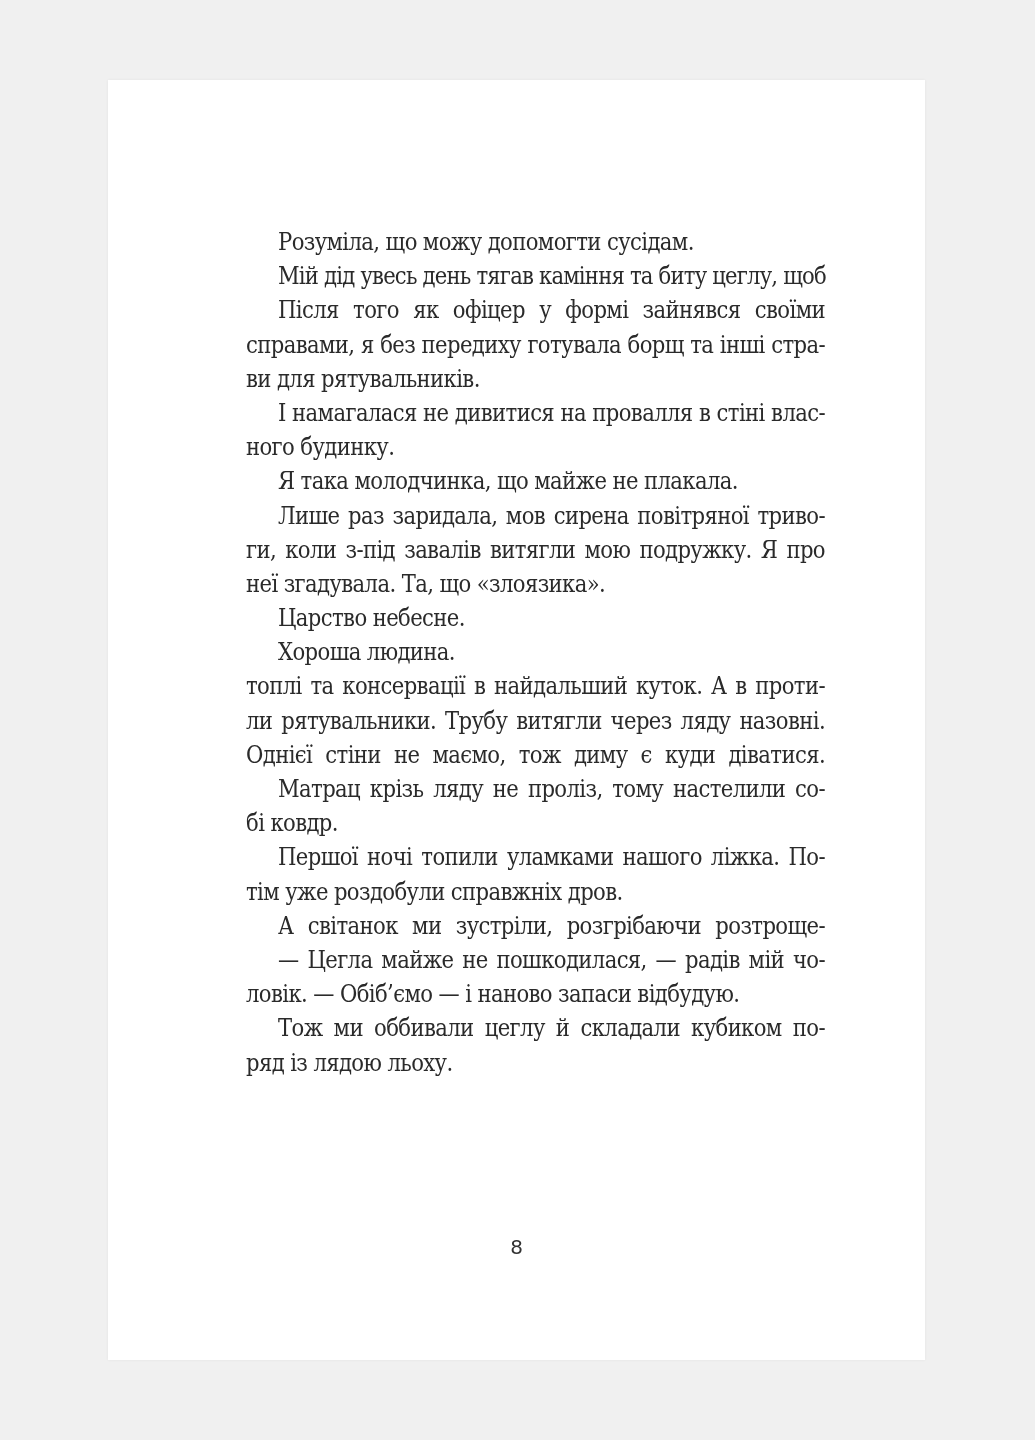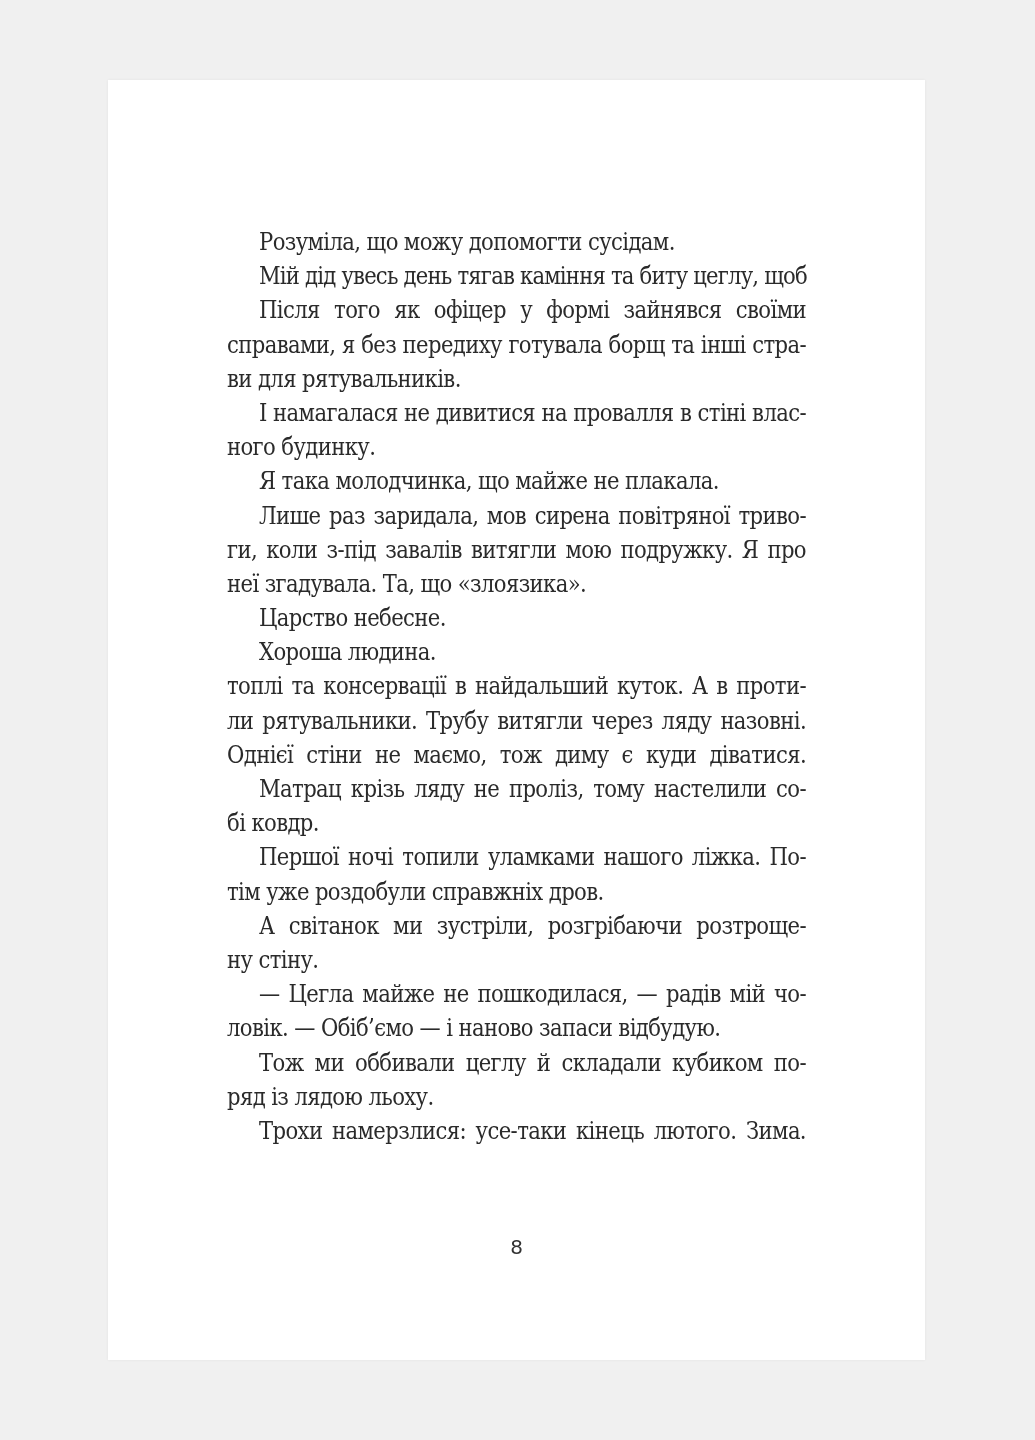--- a/index.html
+++ b/index.html
@@ -14,21 +14,21 @@
       position: absolute;
       left: 108px;
       top: 80px;
       width: 817px;
       height: 1280px;
       background: #ffffff;
       box-shadow: 0 0 3px rgba(0,0,0,0.06);
     }
     .text-block {
       position: absolute;
-      left: 119px;
+      left: 138px;
       top: 145px;
       width: 579px;
       font-family: "DejaVu Serif", "Liberation Serif", serif;
       font-size: 23.5px;
       line-height: 34.2px;
       color: #2a2a2a;
       letter-spacing: -0.6px;
       font-stretch: condensed;
     }
     .line {
@@ -75,21 +75,19 @@
       <span class="line indent last" style="white-space: nowrap;">Царство небесне.</span>
       <span class="line indent last" style="white-space: nowrap;">Хороша людина.</span>
       <span class="line" style="white-space: nowrap;">топлі та консервації в найдальший куток. А в проти-</span>
       <span class="line" style="white-space: nowrap;">ли рятувальники. Трубу витягли через ляду назовні.</span>
       <span class="line" style="white-space: nowrap;">Однієї стіни не маємо, тож диму є куди діватися.</span>
       <span class="line indent" style="white-space: nowrap;">Матрац крізь ляду не проліз, тому настелили со-</span>
       <span class="line last" style="white-space: nowrap;">бі ковдр.</span>
       <span class="line indent" style="white-space: nowrap;">Першої ночі топили уламками нашого ліжка. По-</span>
       <span class="line last" style="white-space: nowrap;">тім уже роздобули справжніх дров.</span>
       <span class="line indent" style="white-space: nowrap;">А світанок ми зустріли, розгрібаючи розтроще-</span>
-      <span class="line last" style="white-space: nowrap;">ну стіну.</span>
       <span class="line indent" style="white-space: nowrap;">— Цегла майже не пошкодилася, — радів мій чо-</span>
       <span class="line last" style="white-space: nowrap;">ловік. — Обіб’ємо — і наново запаси відбудую.</span>
       <span class="line indent" style="white-space: nowrap;">Тож ми оббивали цеглу й складали кубиком по-</span>
       <span class="line last" style="white-space: nowrap;">ряд із лядою льоху.</span>
-      <span class="line indent" style="white-space: nowrap;">Трохи намерзлися: усе-таки кінець лютого. Зима.</span>
     </div>
   <div class="page-number">8</div>
 </div>
 
 </body></html>

